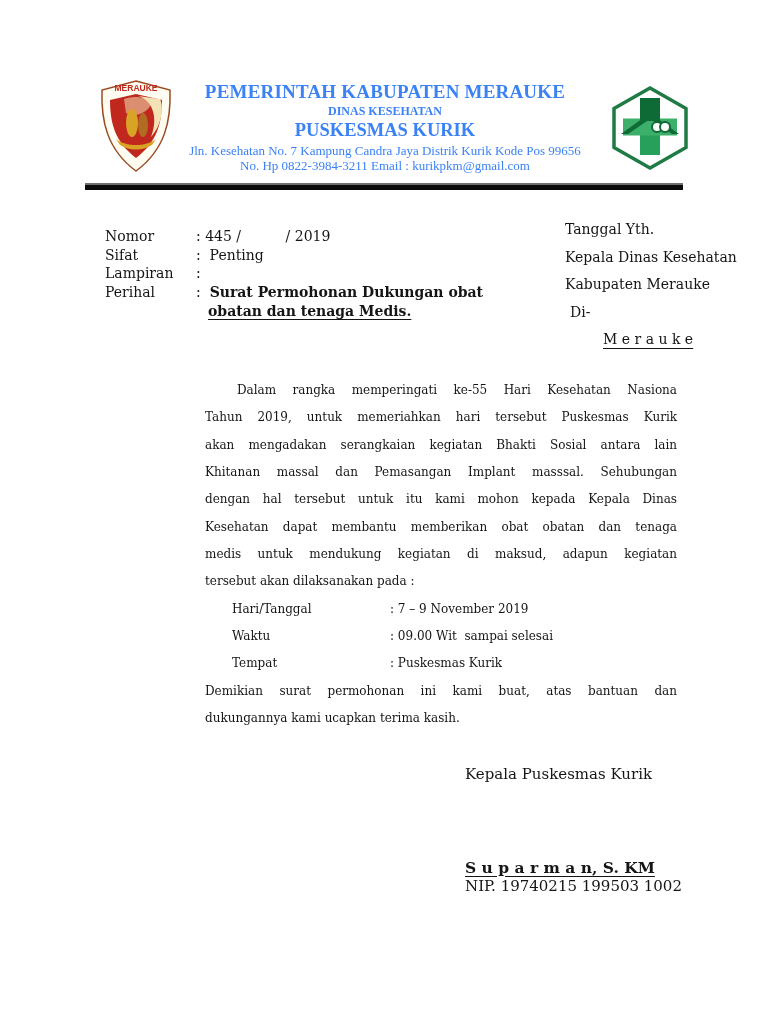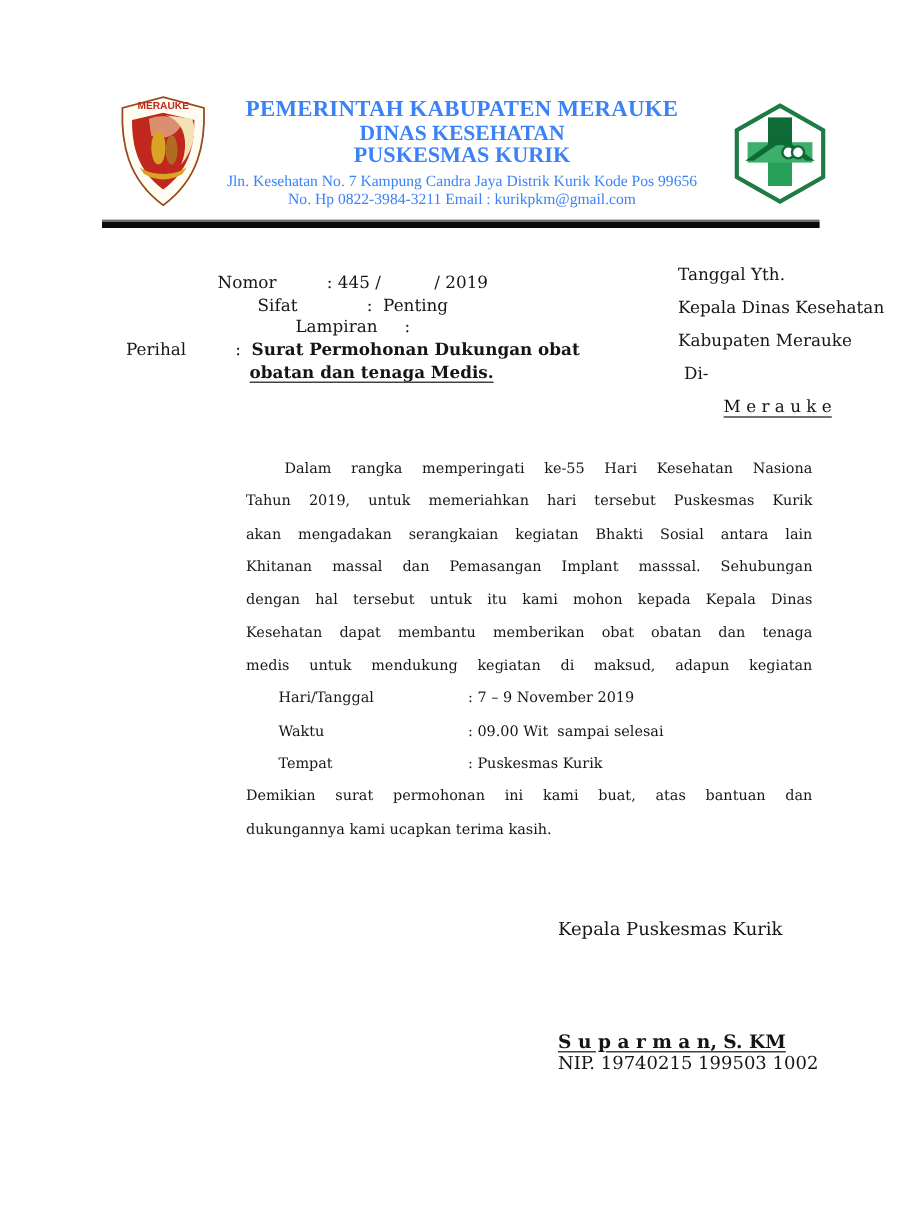--- a/index.html
+++ b/index.html
@@ -7,37 +7,37 @@
   .page {
     position:relative; width:768px; height:1024px; background:#ffffff;
     font-family:"DejaVu Serif", serif; color:#151515; overflow:hidden;
   }
   
   .lh-titles {
     position:absolute; left:170px; top:82px; width:430px; text-align:center;
     font-family:"Liberation Serif", serif; font-weight:bold; color:#3b82f6;
   }
   .lh-t1 { font-size:19px; line-height:20px; letter-spacing:0.2px; }
-  .lh-t2 { font-size:18px; line-height:19px; }
+  .lh-t2 { font-size:12px; line-height:19px; }
   .lh-t3 { font-size:18.5px; line-height:19px; }
   .lh-addr {
     margin-top:4px; font-weight:normal; font-size:13px; line-height:14.5px;
     font-family:"Liberation Serif", serif;
     text-align:center;
   }
   .logo { position:absolute;text-align:center; }
   .logo-left  { left:94px;  top:79px;  width:84px; height:94px; }
   .logo-right { left:609px; top:85px;  width:82px; height:86px; }
   .rule {
     position:absolute; left:85px; top:183px; width:598px; height:2px;
     border-top:2px solid #6f6f6f; border-bottom:5px solid #0b0b0b;
   }
   
   .meta { position:absolute; left:105px; top:227px; font-size:14px; line-height:18.5px; }
-  .meta-row { display:flex;justify-content:center; }
+  .meta-row { display:flex; }
   .meta-label { display:inline-block; width:91px; }
   .meta-value { white-space:pre; }
   .bold { font-weight:bold; }
   .meta-perihal2 { padding-left:103px; font-weight:bold; text-decoration:underline; text-underline-offset:3px; line-height:21px; }
   
   .recipient { position:absolute; left:565px; top:216px; font-size:14px; line-height:27.5px; }
   .recipient .di { padding-left:5px; }
   .recipient .city { padding-left:38px; text-decoration:underline; text-underline-offset:4px; white-space:pre; }
   
   .main { position:absolute; left:205px; top:377px; width:472px; font-size:12px; }
@@ -124,20 +124,21 @@
   </div>
 
   <div class="main">
     <div class="tline just indent">Dalam rangka memperingati ke-55 Hari Kesehatan Nasiona</div>
     <div class="tline just">Tahun 2019, untuk memeriahkan hari tersebut Puskesmas Kurik</div>
     <div class="tline just">akan mengadakan serangkaian kegiatan Bhakti Sosial antara lain</div>
     <div class="tline just">Khitanan massal dan Pemasangan Implant masssal. Sehubungan</div>
     <div class="tline just">dengan hal tersebut untuk  itu kami mohon kepada Kepala Dinas</div>
     <div class="tline just">Kesehatan dapat membantu memberikan obat obatan dan  tenaga</div>
     <div class="tline just">medis untuk mendukung kegiatan di maksud,   adapun kegiatan</div>
+    <div class="tline left">tersebut akan dilaksanakan pada :</div>
 
     <div class="tline drow">
       <span class="dlabel">Hari/Tanggal</span>
       <span class="dvalue">: 7 – 9 November 2019</span>
     </div>
     <div class="tline drow">
       <span class="dlabel">Waktu</span>
       <span class="dvalue">: 09.00 Wit  sampai selesai</span>
     </div>
     <div class="tline drow">

